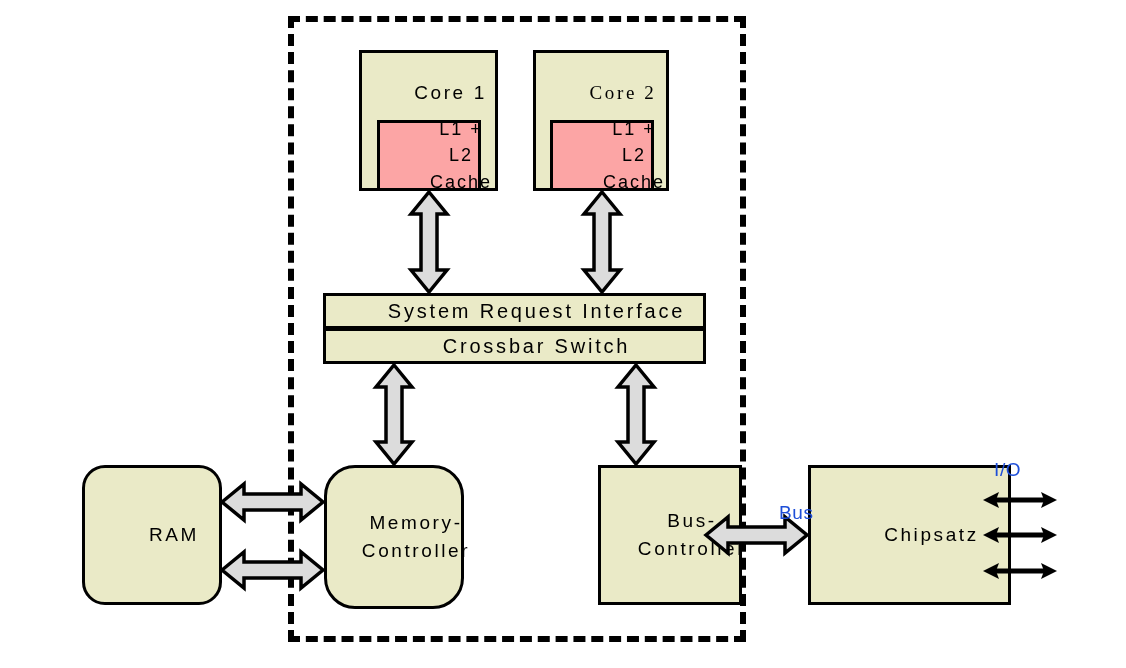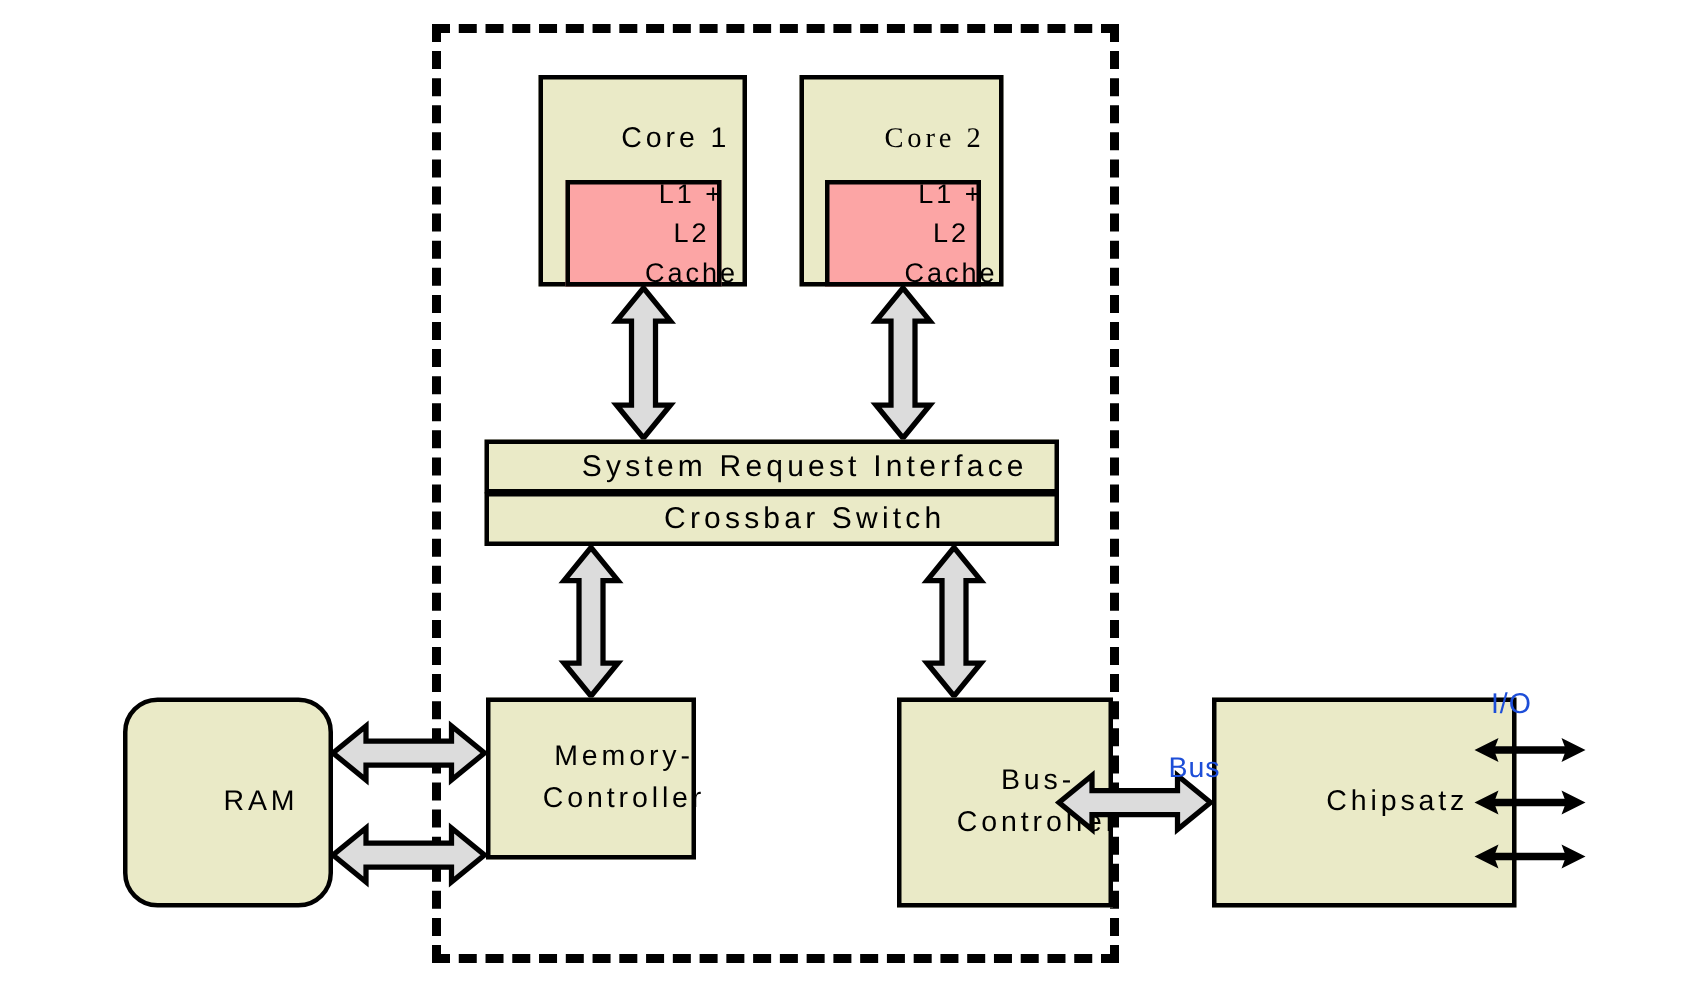--- a/index.html
+++ b/index.html
@@ -120,21 +120,21 @@
   </svg>
 
   <svg class="arrow-svg" style="left:616px; top:363px; width:40px; height:103px;" viewBox="0 0 40 103">
     <path class="blockarrow-fill" d="M20 2 L38 24 L28 24 L28 79 L38 79 L20 101 L2 79 L12 79 L12 24 L2 24 Z"></path>
   </svg>
 
   <div class="box" style="left:82px; top:465px; width:140px; height:140px;border-radius:23px;">
     <span class="label">RAM</span>
   </div>
 
-  <div class="box" style="left:324px; top:465px; width:140px; height:108px;">
+  <div class="box" style="left:324px; top:465px; width:140px; height:144px;border-radius:31px;">
     <span class="label">Memory-
 Controller</span>
   </div>
 
   <svg class="arrow-svg" style="left:220px; top:482px; width:105px; height:40px;" viewBox="0 0 105 40">
     <path class="blockarrow-fill" d="M2 20 L24 2 L24 12 L81 12 L81 2 L103 20 L81 38 L81 28 L24 28 L24 38 Z"></path>
   </svg>
 
   <svg class="arrow-svg" style="left:220px; top:550px; width:105px; height:40px;" viewBox="0 0 105 40">
     <path class="blockarrow-fill" d="M2 20 L24 2 L24 12 L81 12 L81 2 L103 20 L81 38 L81 28 L24 28 L24 38 Z"></path>

